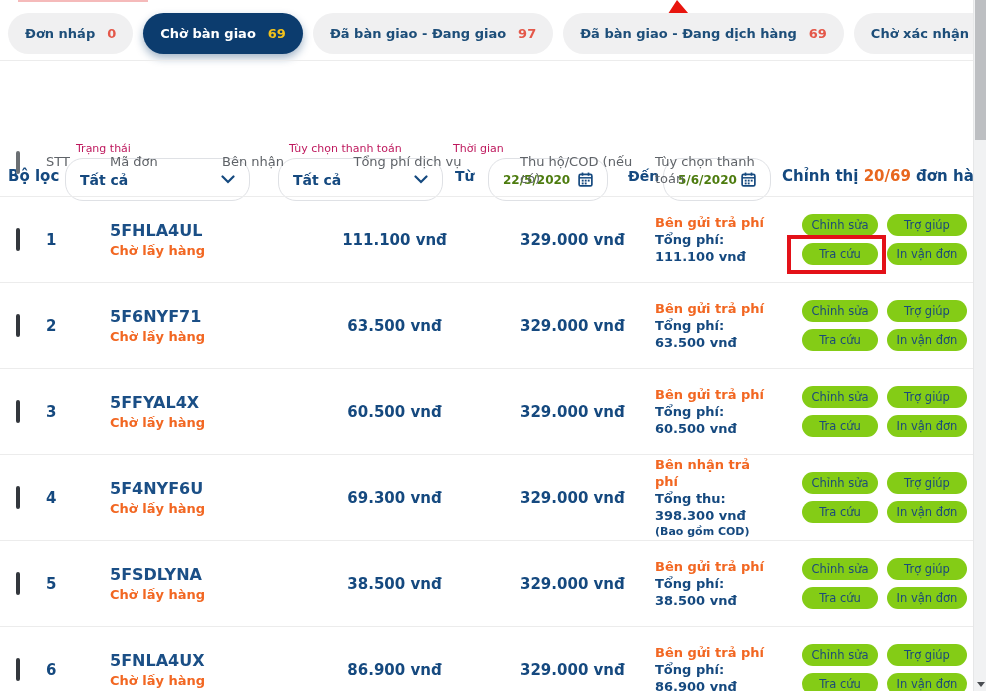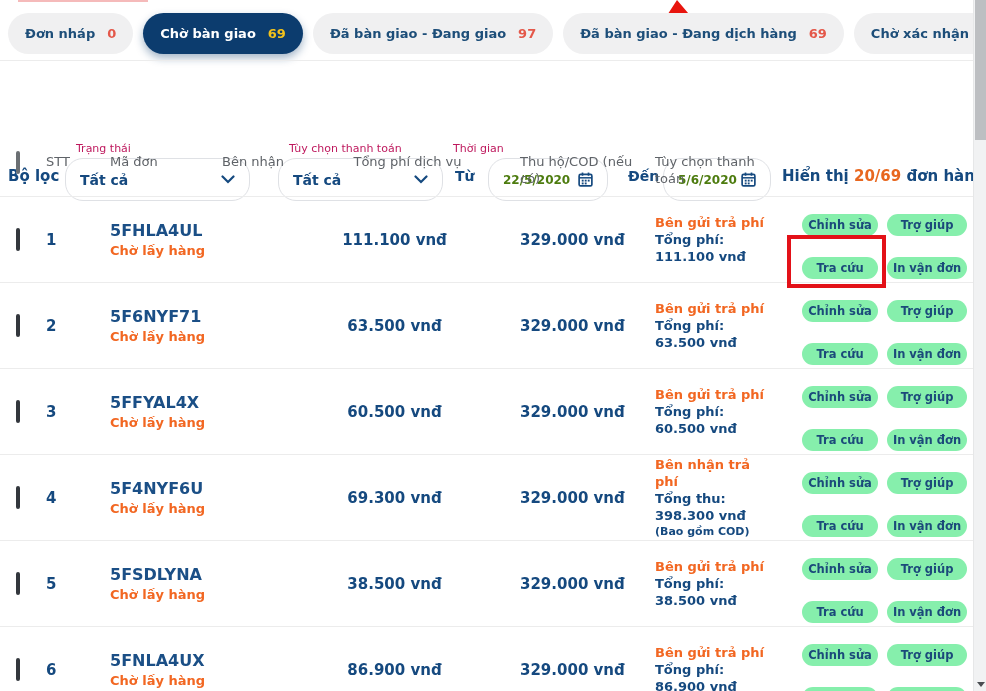--- a/index.html
+++ b/index.html
@@ -67,22 +67,22 @@
   .money { font-size:15px; font-weight:bold; color:#15497f; }
   .c-fee { text-align:center; padding-right:26px; }
   .c-cod { padding-left:45px; }
   .c-pay { padding-left:20px; padding-right:16px; }
   .pay1 { font-size:13px; font-weight:bold; color:#f26722; line-height:17px; }
   .pay2 { font-size:13px; font-weight:bold; color:#15497f; line-height:17px; }
   .pay3 { font-size:11px; font-weight:bold; color:#15497f; line-height:15px; }
 
   .actions { display:grid; grid-template-columns:76px 80px; gap:7px 9px; padding-left:22px; }
   .btn { display:flex; align-items:center; justify-content:center; height:22px;
-         background:#86efac; border-radius:11px; font-size:11.5px; font-weight:700;
-         color:#1b4a7a; cursor:pointer; white-space:nowrap;margin-top:14px; }
+         background:#84cc16; border-radius:11px; font-size:11.5px; font-weight:400;
+         color:#1b4a7a; cursor:pointer; white-space:nowrap; }
   .btn-wrap { position:relative; }
   .btn-wrap .btn { width:100%; }
   .btn-wrap.hl::after { content:""; position:absolute; left:-15px; right:-8px; top:-8px; bottom:-9px;
                         border:4px solid #e31118; pointer-events:none; }
 
   .icon-chevron, .icon-cal { flex:0 0 auto; display:block; }
 </style>
 </head>
 <body>
 
@@ -170,21 +170,21 @@
         <line x1="1.2" y1="6.2" x2="14.8" y2="6.2" stroke="#15497f" stroke-width="1.6"></line>
         <rect x="4" y="8.2" width="2" height="2" fill="#15497f"></rect>
         <rect x="7.2" y="8.2" width="2" height="2" fill="#15497f"></rect>
         <rect x="10.4" y="8.2" width="2" height="2" fill="#15497f"></rect>
         <rect x="4" y="11.2" width="2" height="2" fill="#15497f"></rect>
         <rect x="7.2" y="11.2" width="2" height="2" fill="#15497f"></rect>
       </svg>
     </div>
 
     <div class="showing">
-      <span>Hiển thị </span><span class="orange">20/69</span><span> đơn hàng</span>
+      <span>Chỉnh thị </span><span class="orange">20/69</span><span> đơn hàng</span>
     </div>
   </div>
 
   <div class="table">
     <div class="grid-row thead">
       <div><span class="cbx hdr"></span></div>
       <div class="th">STT</div>
       <div class="th">Mã đơn</div>
       <div class="th">Bên nhận</div>
       <div class="th th-fee">Tổng phí dịch vụ</div>

